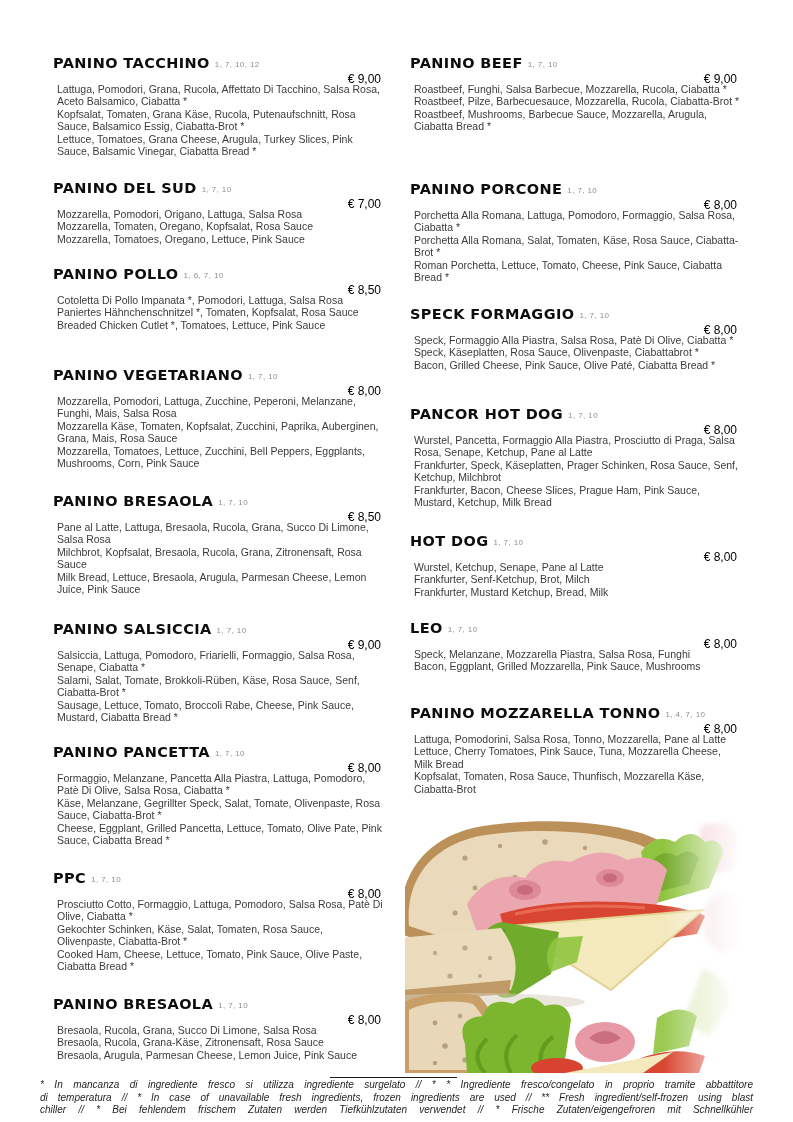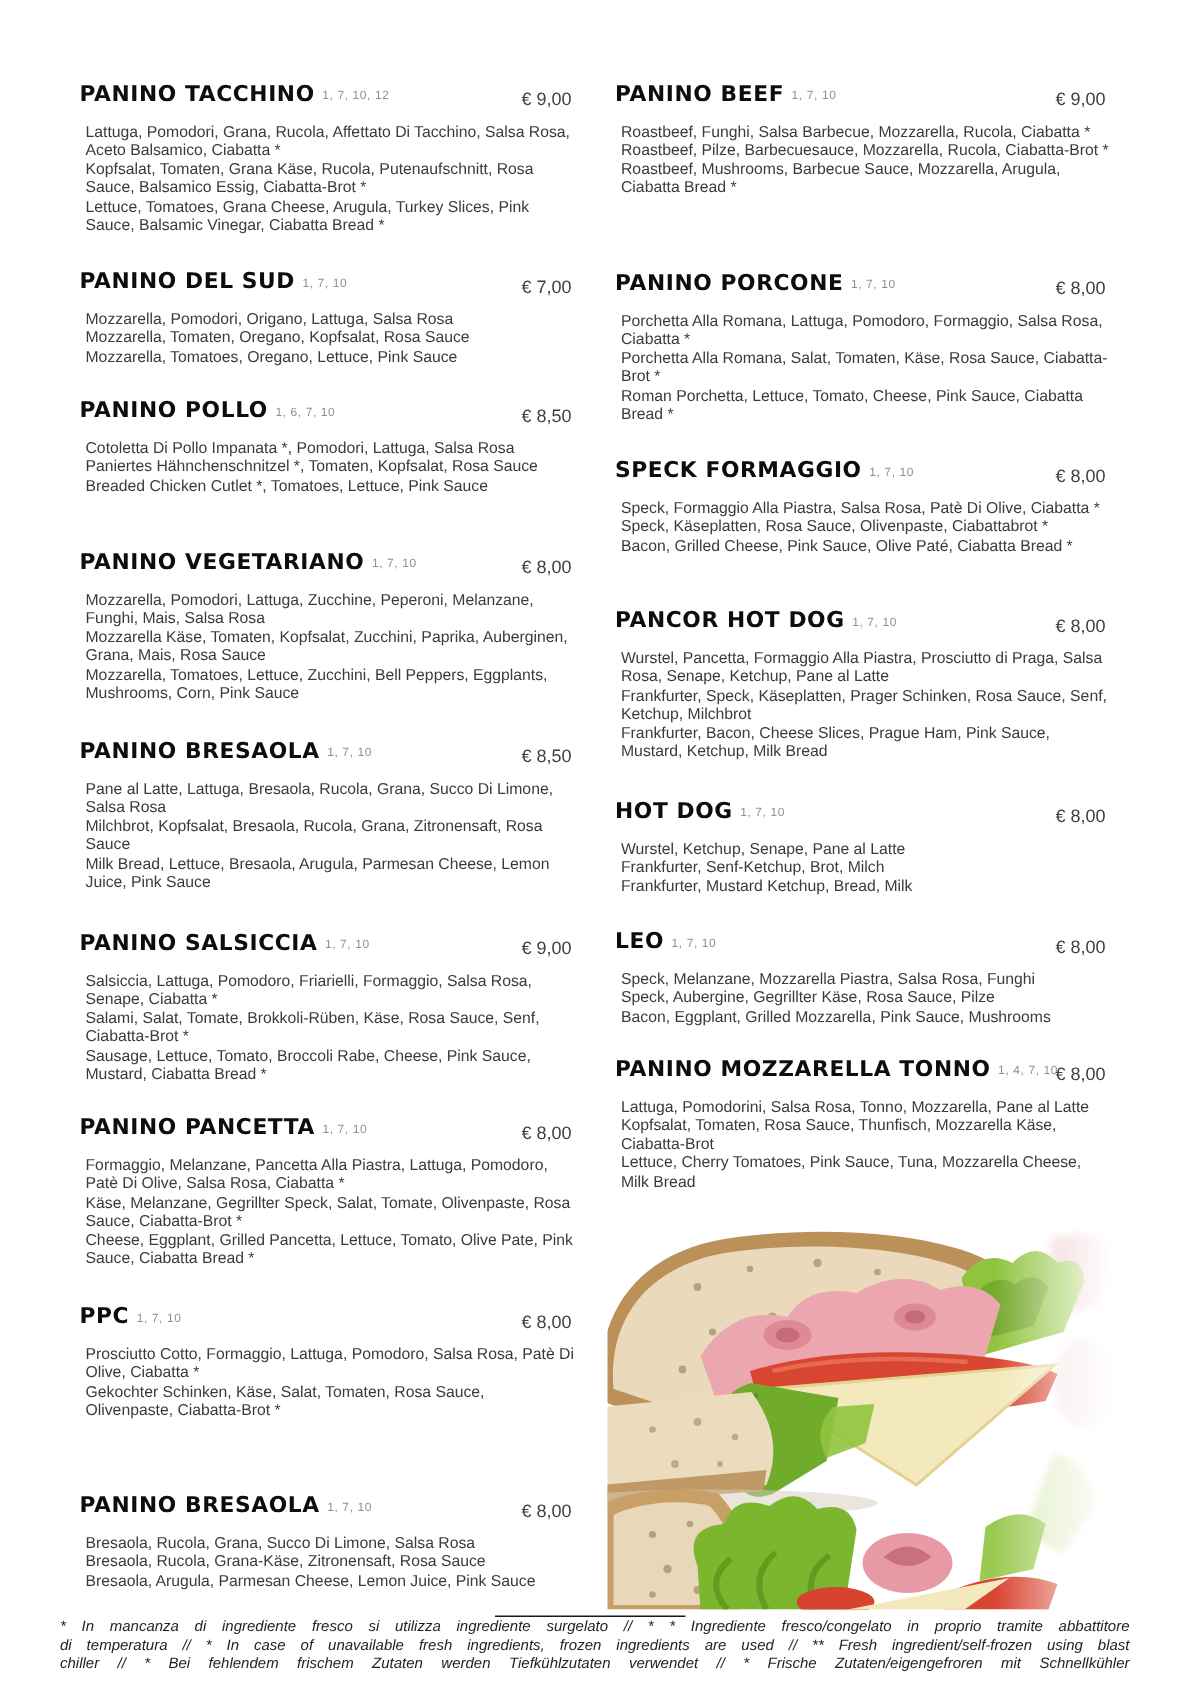--- a/index.html
+++ b/index.html
@@ -8,21 +8,21 @@
   .col{position:absolute;top:0;height:1122px;}
   .col-left{left:53px;width:334px;}
   .col-right{left:410px;width:334px;}
   .item{position:absolute;left:0;width:100%;}
   .head{position:relative;padding-right:50px;}
   .nm{margin:0 0 9px;font-family:"DejaVu Sans","Liberation Sans",sans-serif;
       font-size:14.5px;line-height:17px;font-weight:800;letter-spacing:.4px;color:#0d0d0d;
       text-transform:uppercase;white-space:nowrap;}
   .alg{font-family:"Liberation Sans",sans-serif;font-size:8px;font-weight:400;
        color:#8f8f8f;letter-spacing:.4px;margin-left:5px;position:relative;top:-1px;}
-  .price{position:absolute;right:6px;top:4px;font-size:12px;font-weight:400;color:#404040;}
+  .price{position:absolute;right:6px;top:17px;font-size:12px;font-weight:400;color:#000000;}
   .col-right .price{right:7px;}
   .desc{margin:4px;font-size:10.5px;line-height:12.4px;color:#3b3b3b;}
   .dl{display:block;}
   .photo{position:absolute;left:405px;top:818px;width:340px;height:255px;}
   .divider{position:absolute;left:330px;top:1077px;width:127px;height:1px;background:#1a1a1a;}
   .footnote{position:absolute;left:40px;top:1079px;width:713px;font-size:10px;
             line-height:12.6px;color:#1f1f1f;}
   .fline{text-align:justify;text-align-last:justify;font-style:italic;}
 </style>
 </head>
@@ -117,20 +117,21 @@
     </article>
 
     <article class="item" style="top:870px">
       <header class="head">
         <h3 class="nm"><span>PPC</span><span class="alg">1, 7, 10</span></h3>
         <span class="price">€ 8,00</span>
       </header>
       <p class="desc">
         <span class="dl">Prosciutto Cotto, Formaggio, Lattuga, Pomodoro, Salsa Rosa, Patè Di Olive, Ciabatta *</span>
         <span class="dl">Gekochter Schinken, Käse, Salat, Tomaten, Rosa Sauce, Olivenpaste, Ciabatta-Brot *</span>
+        <span class="dl">Cooked Ham, Cheese, Lettuce, Tomato, Pink Sauce, Olive Paste, Ciabatta Bread *</span>
       </p>
     </article>
 
     <article class="item" style="top:996px">
       <header class="head">
         <h3 class="nm"><span>Panino Bresaola</span><span class="alg">1, 7, 10</span></h3>
         <span class="price">€ 8,00</span>
       </header>
       <p class="desc">
         <span class="dl">Bresaola, Rucola, Grana, Succo Di Limone, Salsa Rosa</span>
@@ -203,34 +204,33 @@
       </p>
     </article>
 
     <article class="item" style="top:620px">
       <header class="head">
         <h3 class="nm"><span>Leo</span><span class="alg">1, 7, 10</span></h3>
         <span class="price">€ 8,00</span>
       </header>
       <p class="desc">
         <span class="dl">Speck, Melanzane, Mozzarella Piastra, Salsa Rosa, Funghi</span>
-        <span class="dl">Speck, Aubergine, Gegrillter Käse, Rosa Sauce, Pilze</span>
         <span class="dl">Bacon, Eggplant, Grilled Mozzarella, Pink Sauce, Mushrooms</span>
       </p>
     </article>
 
     <article class="item" style="top:705px">
       <header class="head">
         <h3 class="nm"><span>Panino Mozzarella Tonno</span><span class="alg">1, 4, 7, 10</span></h3>
         <span class="price">€ 8,00</span>
       </header>
       <p class="desc">
         <span class="dl">Lattuga, Pomodorini, Salsa Rosa, Tonno, Mozzarella, Pane al Latte</span>
+        <span class="dl">Lettuce, Cherry Tomatoes, Pink Sauce, Tuna, Mozzarella Cheese, Milk Bread</span>
         <span class="dl">Kopfsalat, Tomaten, Rosa Sauce, Thunfisch, Mozzarella Käse, Ciabatta-Brot</span>
-        <span class="dl">Lettuce, Cherry Tomatoes, Pink Sauce, Tuna, Mozzarella Cheese, Milk Bread</span>
       </p>
     </article>
 
   </section>
 
   <div class="photo">
     <svg viewBox="0 0 340 255" width="340" height="255" xmlns="http://www.w3.org/2000/svg">
       <defs>
         <linearGradient id="fadeR" x1="0" y1="0" x2="1" y2="0">
           <stop offset="0" stop-color="#fff" stop-opacity="0"></stop>

